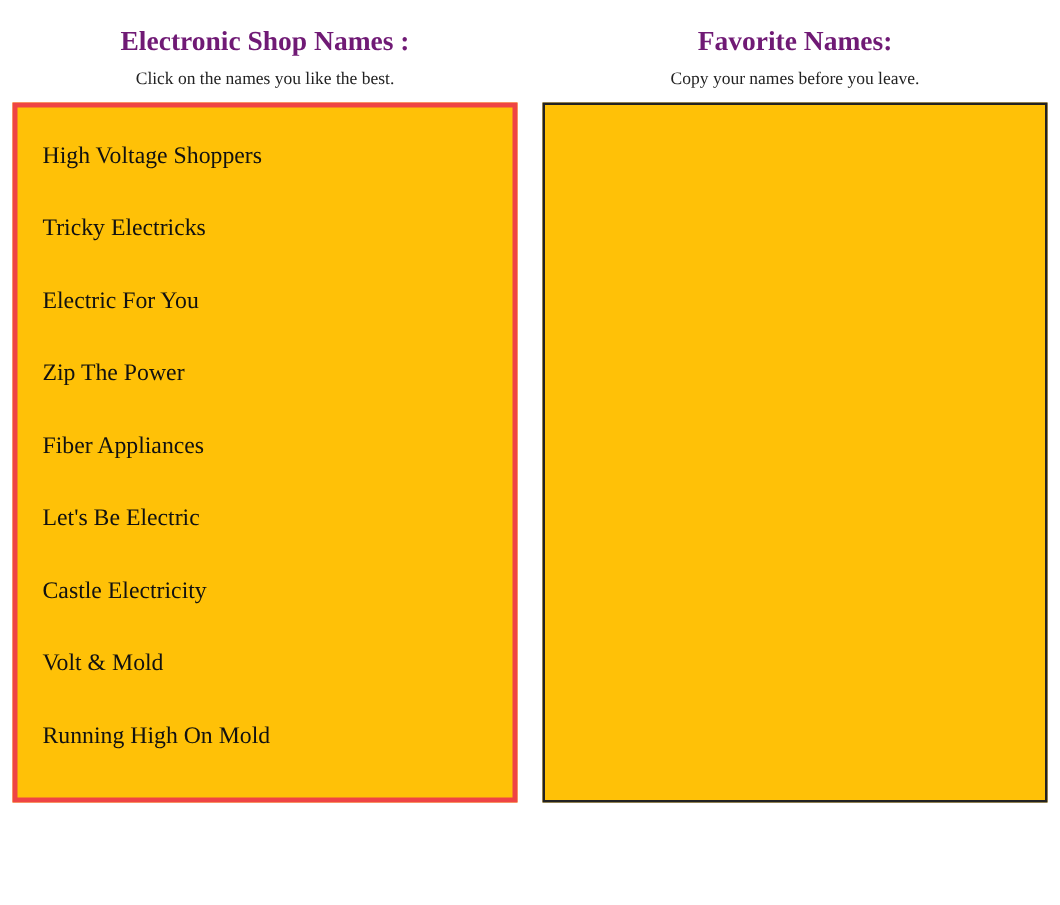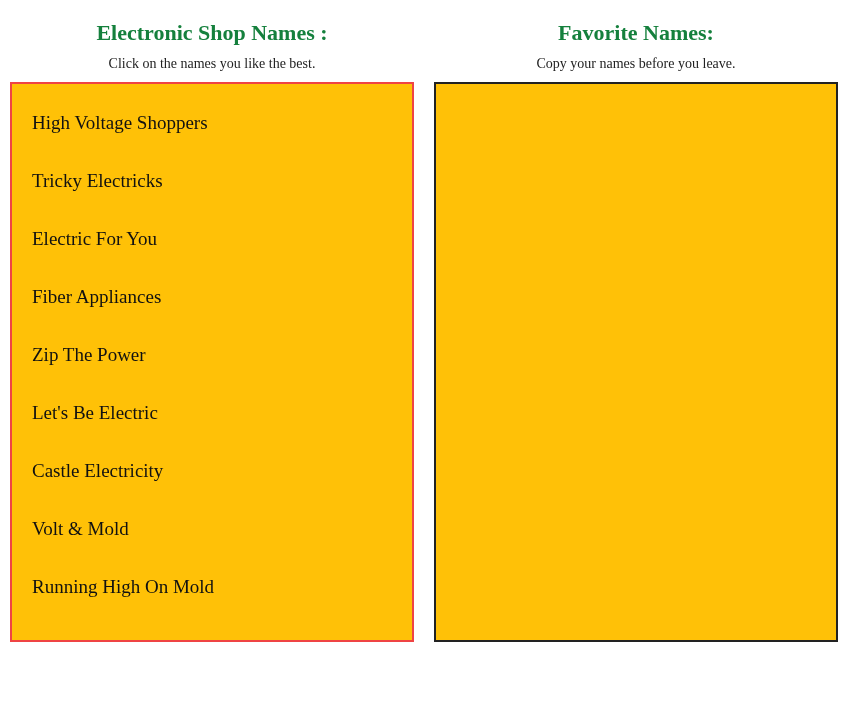--- a/index.html
+++ b/index.html
@@ -26,33 +26,33 @@
       flex: 1;
       display: flex;
       flex-direction: column;
     }
 
     .column-header {
       font-size: 22px;
       font-weight: bold;
       text-align: center;
       margin-bottom: 10px;
-      color: #15803d;
+      color: #701a75;
     }
 
     .column-subtext {
       font-size: 14px;
       text-align: center;
       color: #222;
       margin-bottom: 10px;
     }
 
     .names-list {
       background-color: #FFC107;
-      border: 2px solid #ef4444;
+      border: 4px solid #ef4444;
       flex: 1;
       min-height: 560px;
       display: flex;
       flex-direction: column;
       padding: 10px 0;
       overflow-y: auto;
     }
 
     .name-item {
       font-size: 19px;
@@ -80,22 +80,22 @@
 
   <div class="column">
     <div class="column-header">Electronic Shop Names :</div>
     <div class="column-subtext">Click on the names you like the best.</div>
     <div class="list-container">
       <div class="names-list" id="names-list">
 
       <div class="name-item">High Voltage Shoppers</div>
           <div class="name-item">Tricky Electricks</div>
           <div class="name-item">Electric For You</div>
+          <div class="name-item">Zip The Power</div>
           <div class="name-item">Fiber Appliances</div>
-          <div class="name-item">Zip The Power</div>
           <div class="name-item">Let's Be Electric</div>
           <div class="name-item">Castle Electricity</div>
           <div class="name-item">Volt &amp; Mold</div>
           <div class="name-item">Running High On Mold</div>
         </div>
     </div>
   </div>
 
   <div class="column">
     <div class="column-header">Favorite Names:</div>

